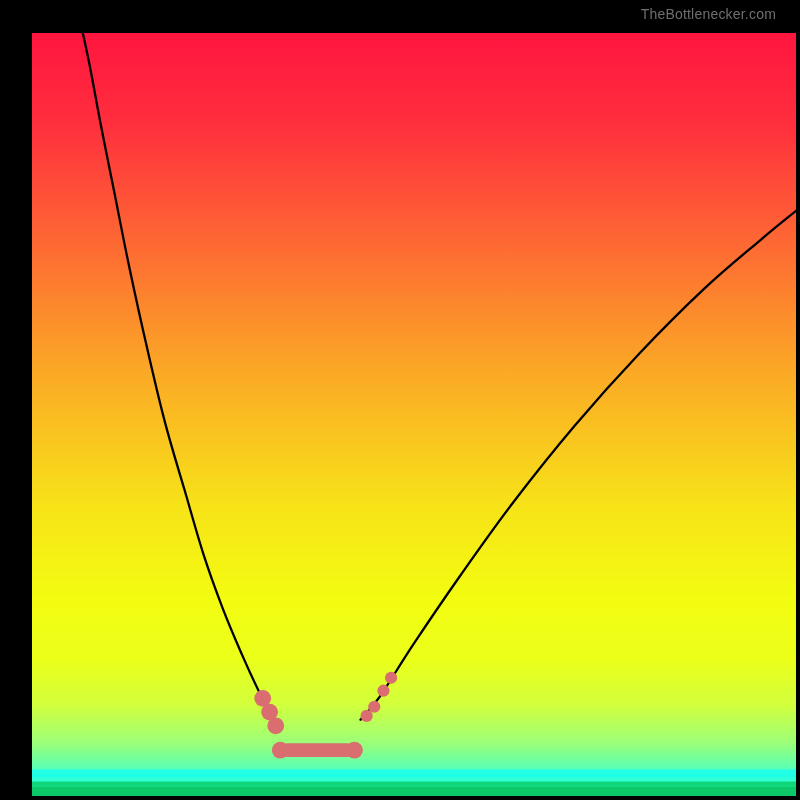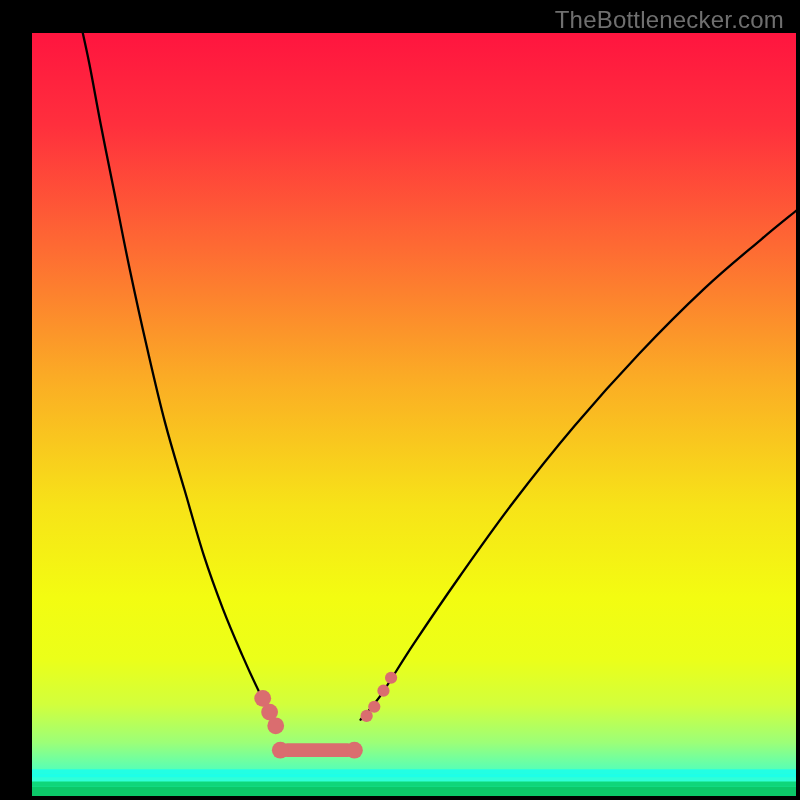--- a/index.html
+++ b/index.html
@@ -26,21 +26,21 @@
     color: #6f6f6f;
     font-weight: 500;
     letter-spacing: 0.2px;
   }
 </style>
 </head>
 <body>
 
 <div class="frame">
 
-  <div class="watermark" style="top: 6px; right: 16px; font-size: 24px;">TheBottlenecker.com</div>
+  <div class="watermark" style="top: 6px; right: 24px; font-size: 14px;">TheBottlenecker.com</div>
 
   <div class="plot-area" style="left: 32px; top: 33px; width: 764px; height: 763px;">
 
     <svg width="100%" height="100%" viewBox="0 0 1000 1000" preserveAspectRatio="none">
       <defs>
         <linearGradient id="bg-grad" x1="0" y1="0" x2="0" y2="1">
             <stop offset="0%" stop-color="#ff153f"></stop>
             <stop offset="12%" stop-color="#ff2f3d"></stop>
             <stop offset="28.000000000000004%" stop-color="#fe6a33"></stop>
             <stop offset="45%" stop-color="#fbab25"></stop>

